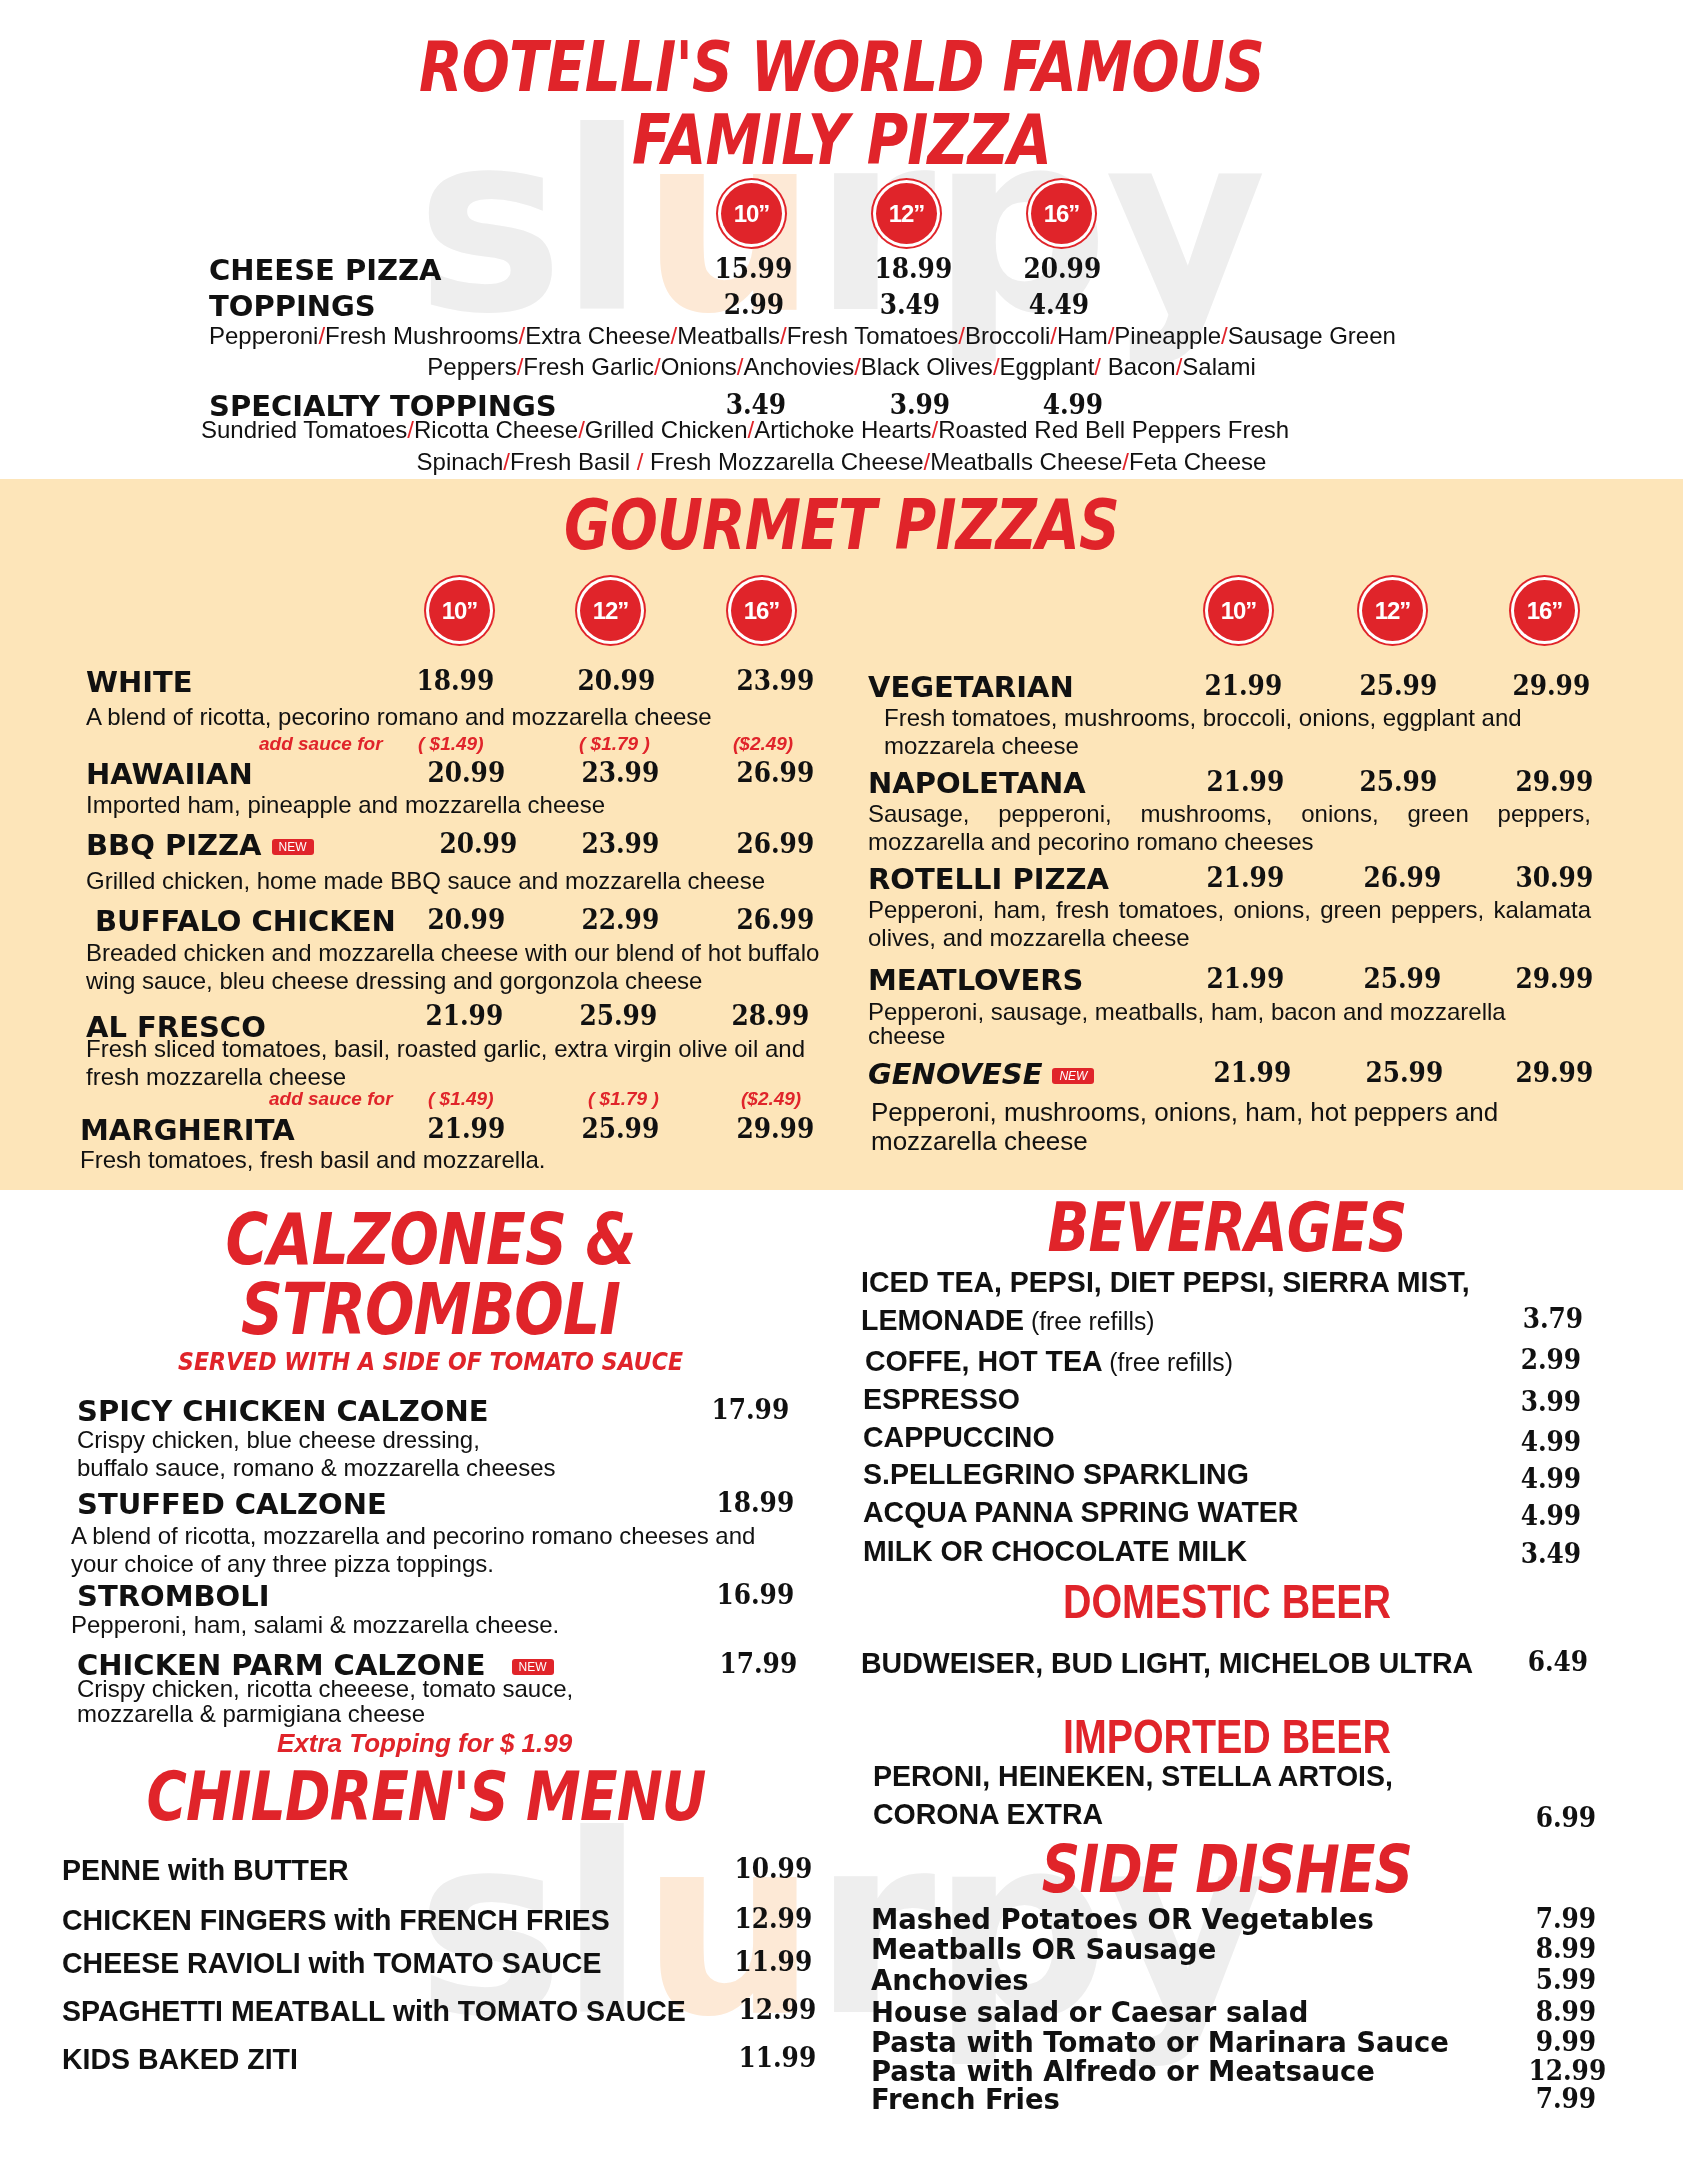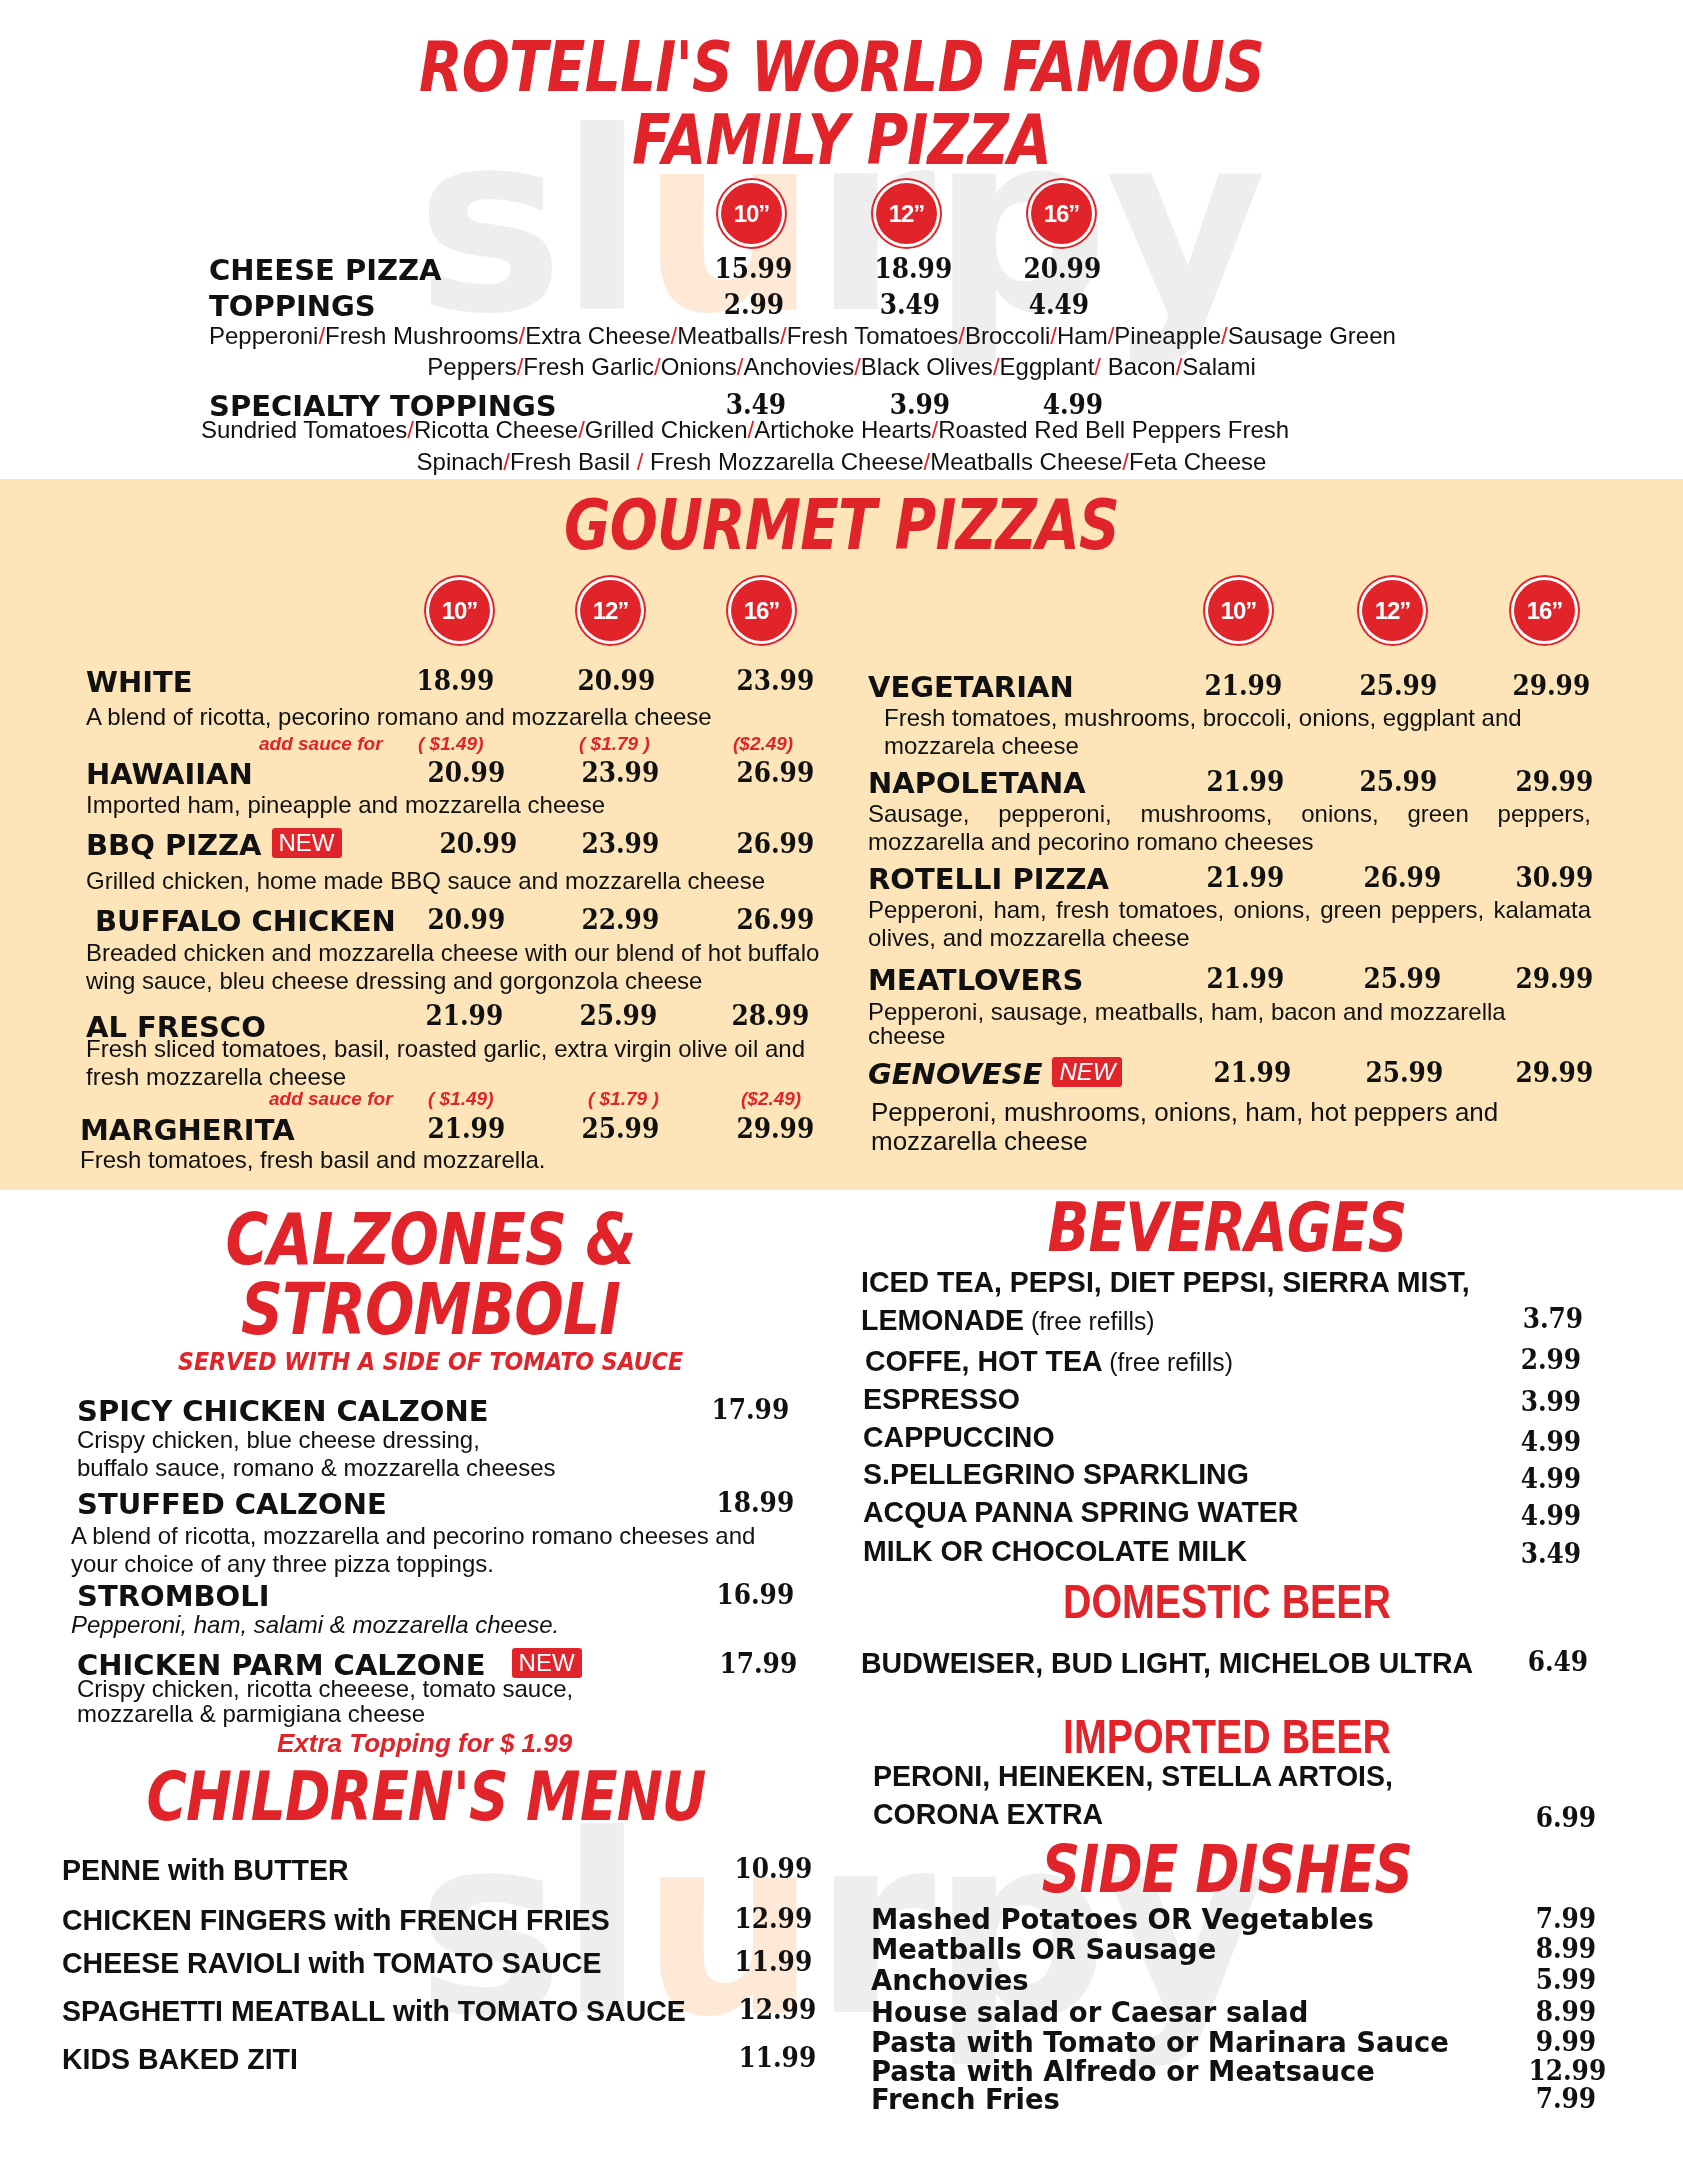--- a/index.html
+++ b/index.html
@@ -18,21 +18,21 @@
     position: absolute; width: 61px; height: 61px; border-radius: 50%;
     background: #e0242a; box-shadow: 0 0 0 3px #fff, 0 0 0 5px #e0242a;
     color: #fff; font-family: "Liberation Sans", sans-serif; font-weight: bold; font-size: 24px;
     display: flex; align-items: center; justify-content: center; z-index: 3; letter-spacing: -1px;
   }
   .name { font-family: "DejaVu Sans", sans-serif; font-weight: bold; font-size: 29px; color: #111; white-space: nowrap; z-index: 3; }
   .kname { font-family: "Liberation Sans", sans-serif; font-weight: bold; font-size: 30px; color: #111; white-space: nowrap; z-index: 3; transform: scaleX(0.95); transform-origin: left; }
   .price { font-family: "DejaVu Serif", serif; font-weight: bold; font-size: 27px; color: #111; white-space: nowrap; z-index: 3; transform: scaleX(0.92); }
   .desc { font-family: "Liberation Sans", sans-serif; font-size: 24px; color: #111; line-height: 28px; z-index: 3; }
   .sauce { font-family: "Liberation Sans", sans-serif; font-style: italic; font-weight: bold; font-size: 19px; color: #e0242a; white-space: nowrap; z-index: 3; }
-  .newtag { display: inline-block; background: #e0242a; color: #fff; font-family: "Liberation Sans", sans-serif; font-weight: normal; font-size: 24px; padding: 1px 7px; border-radius: 3px; vertical-align: 4px; margin-left: 10px; }
+  .newtag { display: inline-block; background: #e0242a; color: #fff; font-family: "Liberation Sans", sans-serif; font-weight: normal; font-size: 12px; padding: 1px 7px; border-radius: 3px; vertical-align: 4px; margin-left: 10px; }
   .top-desc { font-family: "Liberation Sans", sans-serif; font-size: 24px; color: #111; white-space: nowrap; z-index: 3; }
   .top-desc .sep { color: #e0242a; }
   .sub-red { font-family: "DejaVu Sans", sans-serif; font-weight: bold; font-style: italic; font-size: 24px; color: #e0242a; white-space: nowrap; z-index: 3; }
   .beer-title { font-family: "Liberation Sans", sans-serif; font-weight: bold; color: #e0242a; font-size: 48px; white-space: nowrap; z-index: 3; transform: scaleX(0.82); transform-origin: center; text-align: center; }
   .side { font-family: "DejaVu Sans", sans-serif; font-weight: bold; font-size: 28px; color: #111; white-space: nowrap; z-index: 3; transform: scaleX(0.98); transform-origin: left; }
   .light { font-weight: normal; font-size: 26px; }
 </style>
 </head>
 <body>
 
@@ -167,21 +167,21 @@
 <div class="abs price" style="left:708px; top:1394px;">17.99</div>
 <div class="abs desc" style="left:77px; top:1426px; width:693px; white-space:pre-line;">Crispy chicken, blue cheese dressing,
 buffalo sauce, romano &amp; mozzarella cheeses</div>
 
 <div class="abs name" style="left:77px; top:1487px;">STUFFED CALZONE</div>
 <div class="abs price" style="left:713px; top:1487px;">18.99</div>
 <div class="abs desc" style="left:71px; top:1522px; width:733px;">A blend of ricotta, mozzarella and pecorino romano cheeses and your choice of any three pizza toppings.</div>
 
 <div class="abs name" style="left:77px; top:1579px;">STROMBOLI</div>
 <div class="abs price" style="left:713px; top:1579px;">16.99</div>
-<div class="abs desc" style="left:71px; top:1611px; width:733px;font-style:italic;">Pepperoni, ham, salami &amp; mozzarella cheese.</div>
+<div class="abs desc" style="left:71px; top:1611px; width:733px;">Pepperoni, ham, salami &amp; mozzarella cheese.</div>
 
 <div class="abs name" style="left:77px; top:1648px;"><span>CHICKEN PARM CALZONE</span><span class="newtag" style="margin-left:26px;">NEW</span></div>
 <div class="abs price" style="left:716px; top:1648px;">17.99</div>
 <div class="abs desc" style="left:77px; top:1676px; width:693px; white-space:pre-line; line-height:25px;">Crispy chicken, ricotta cheeese, tomato sauce,
 mozzarella  &amp; parmigiana cheese</div>
 <div class="abs sauce" style="left:277px; top:1728px; font-size:26px;">Extra Topping for $ 1.99</div>
 
 <div class="abs title" style="left:30px; width:792px; top:1759px; font-size:67px; line-height:77px;">CHILDREN'S MENU</div>
 <div class="abs kname" style="left:62px; top:1853px;">PENNE with BUTTER</div>
 <div class="abs price" style="left:731px; top:1853px;">10.99</div>

